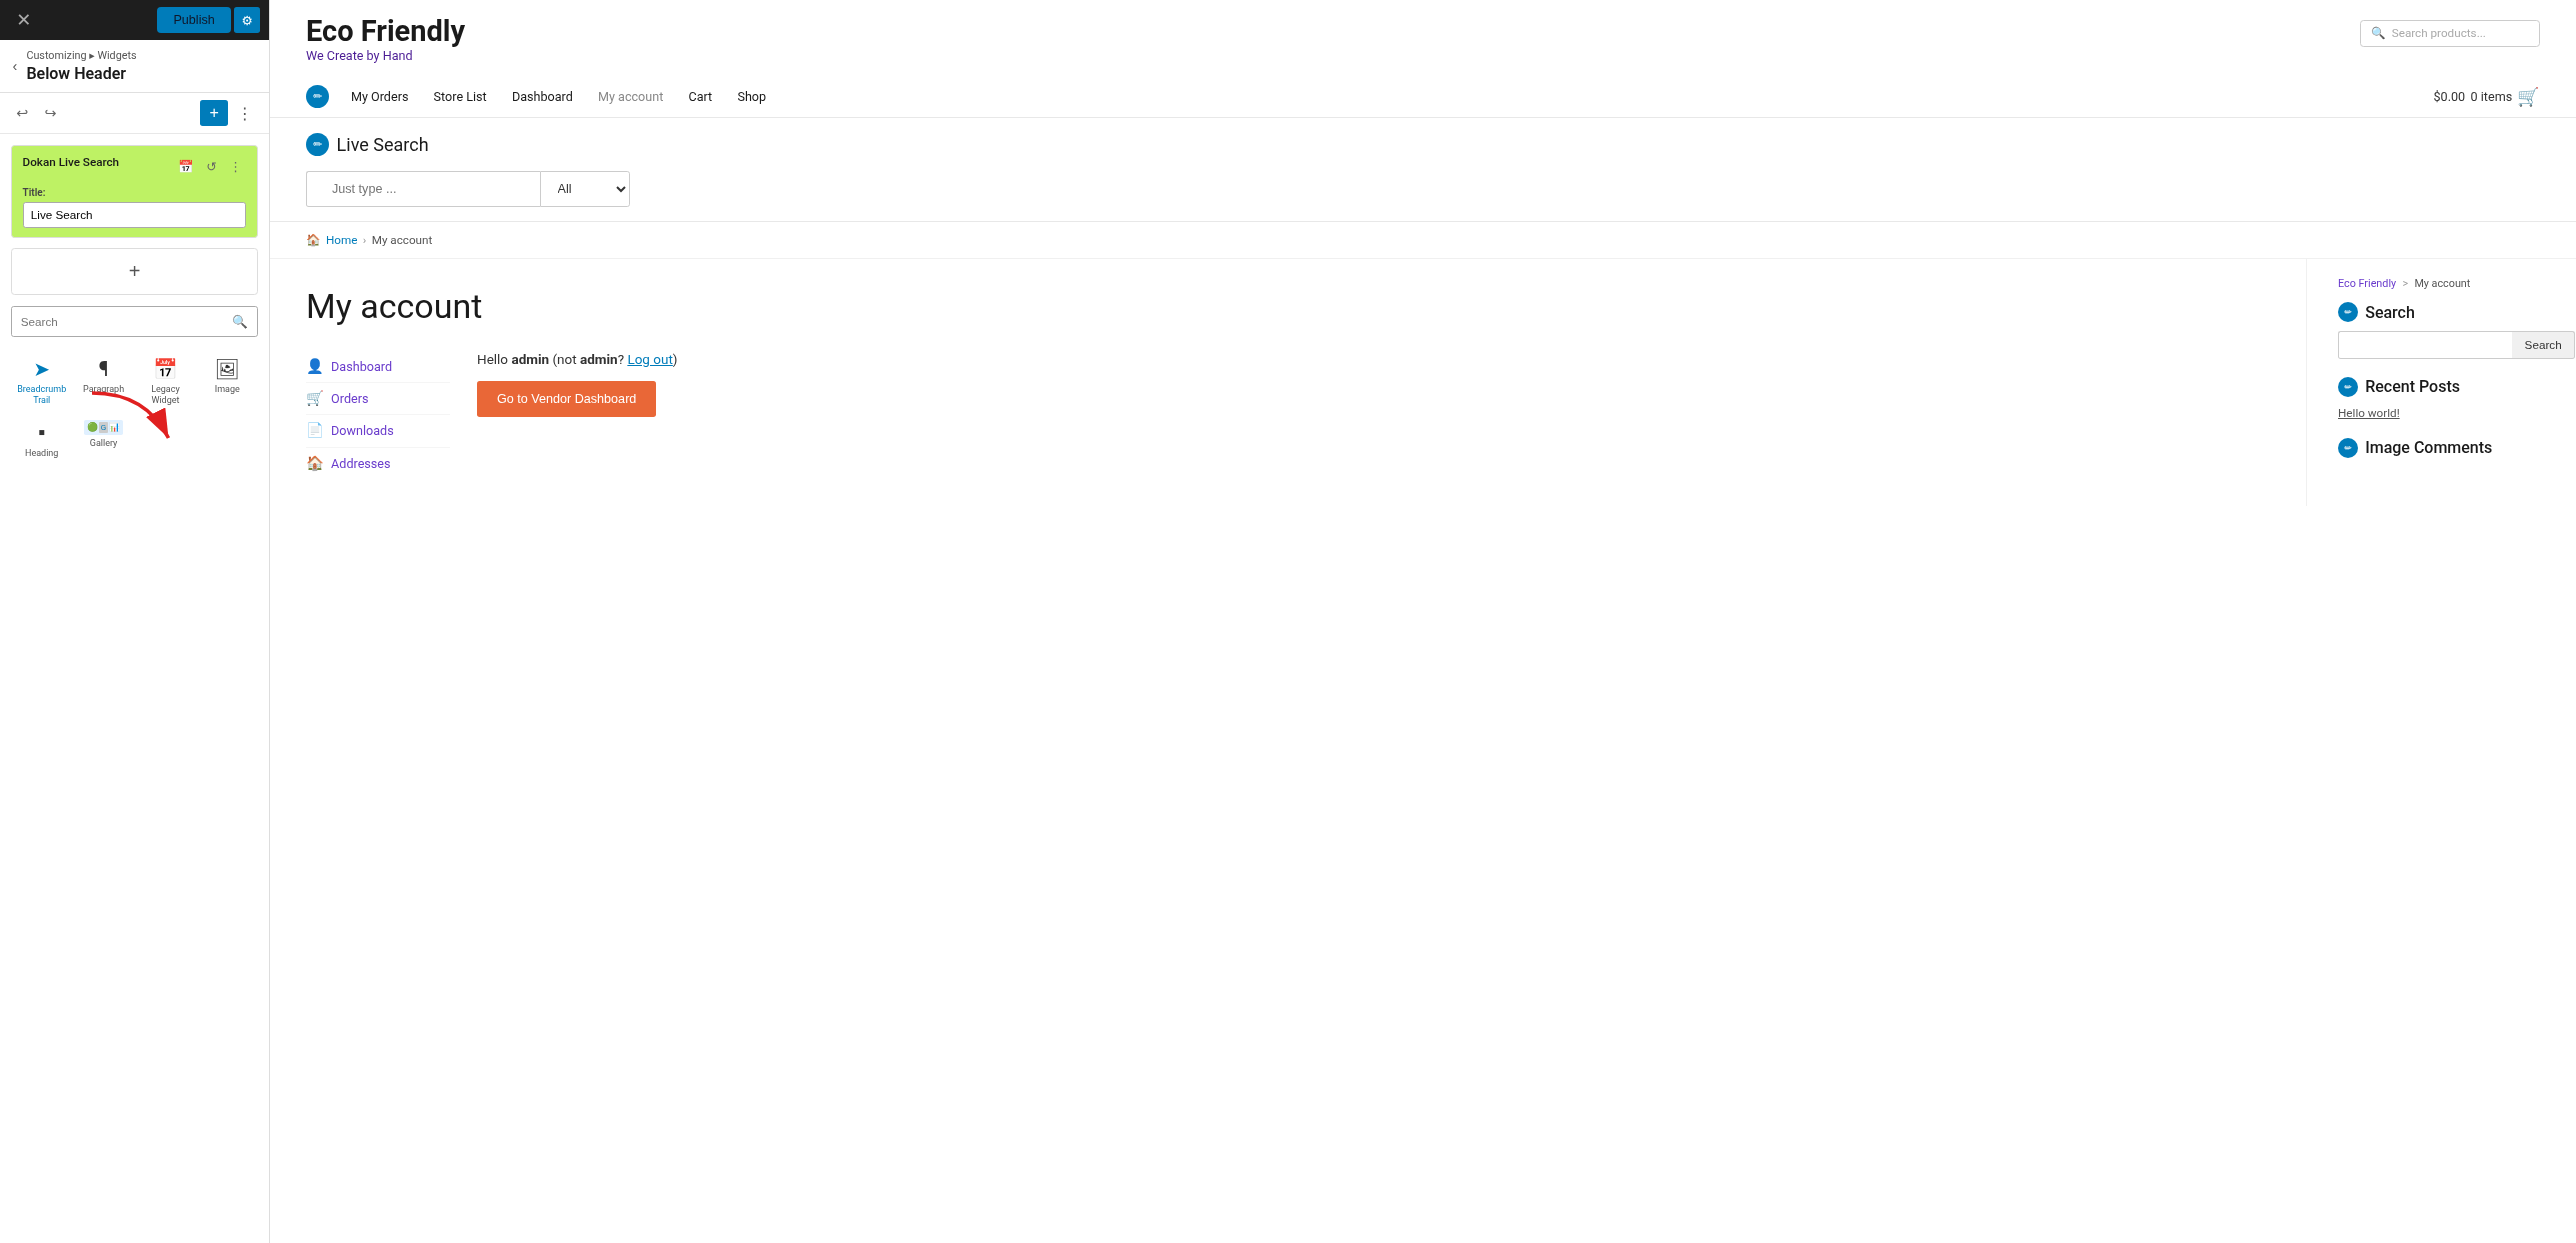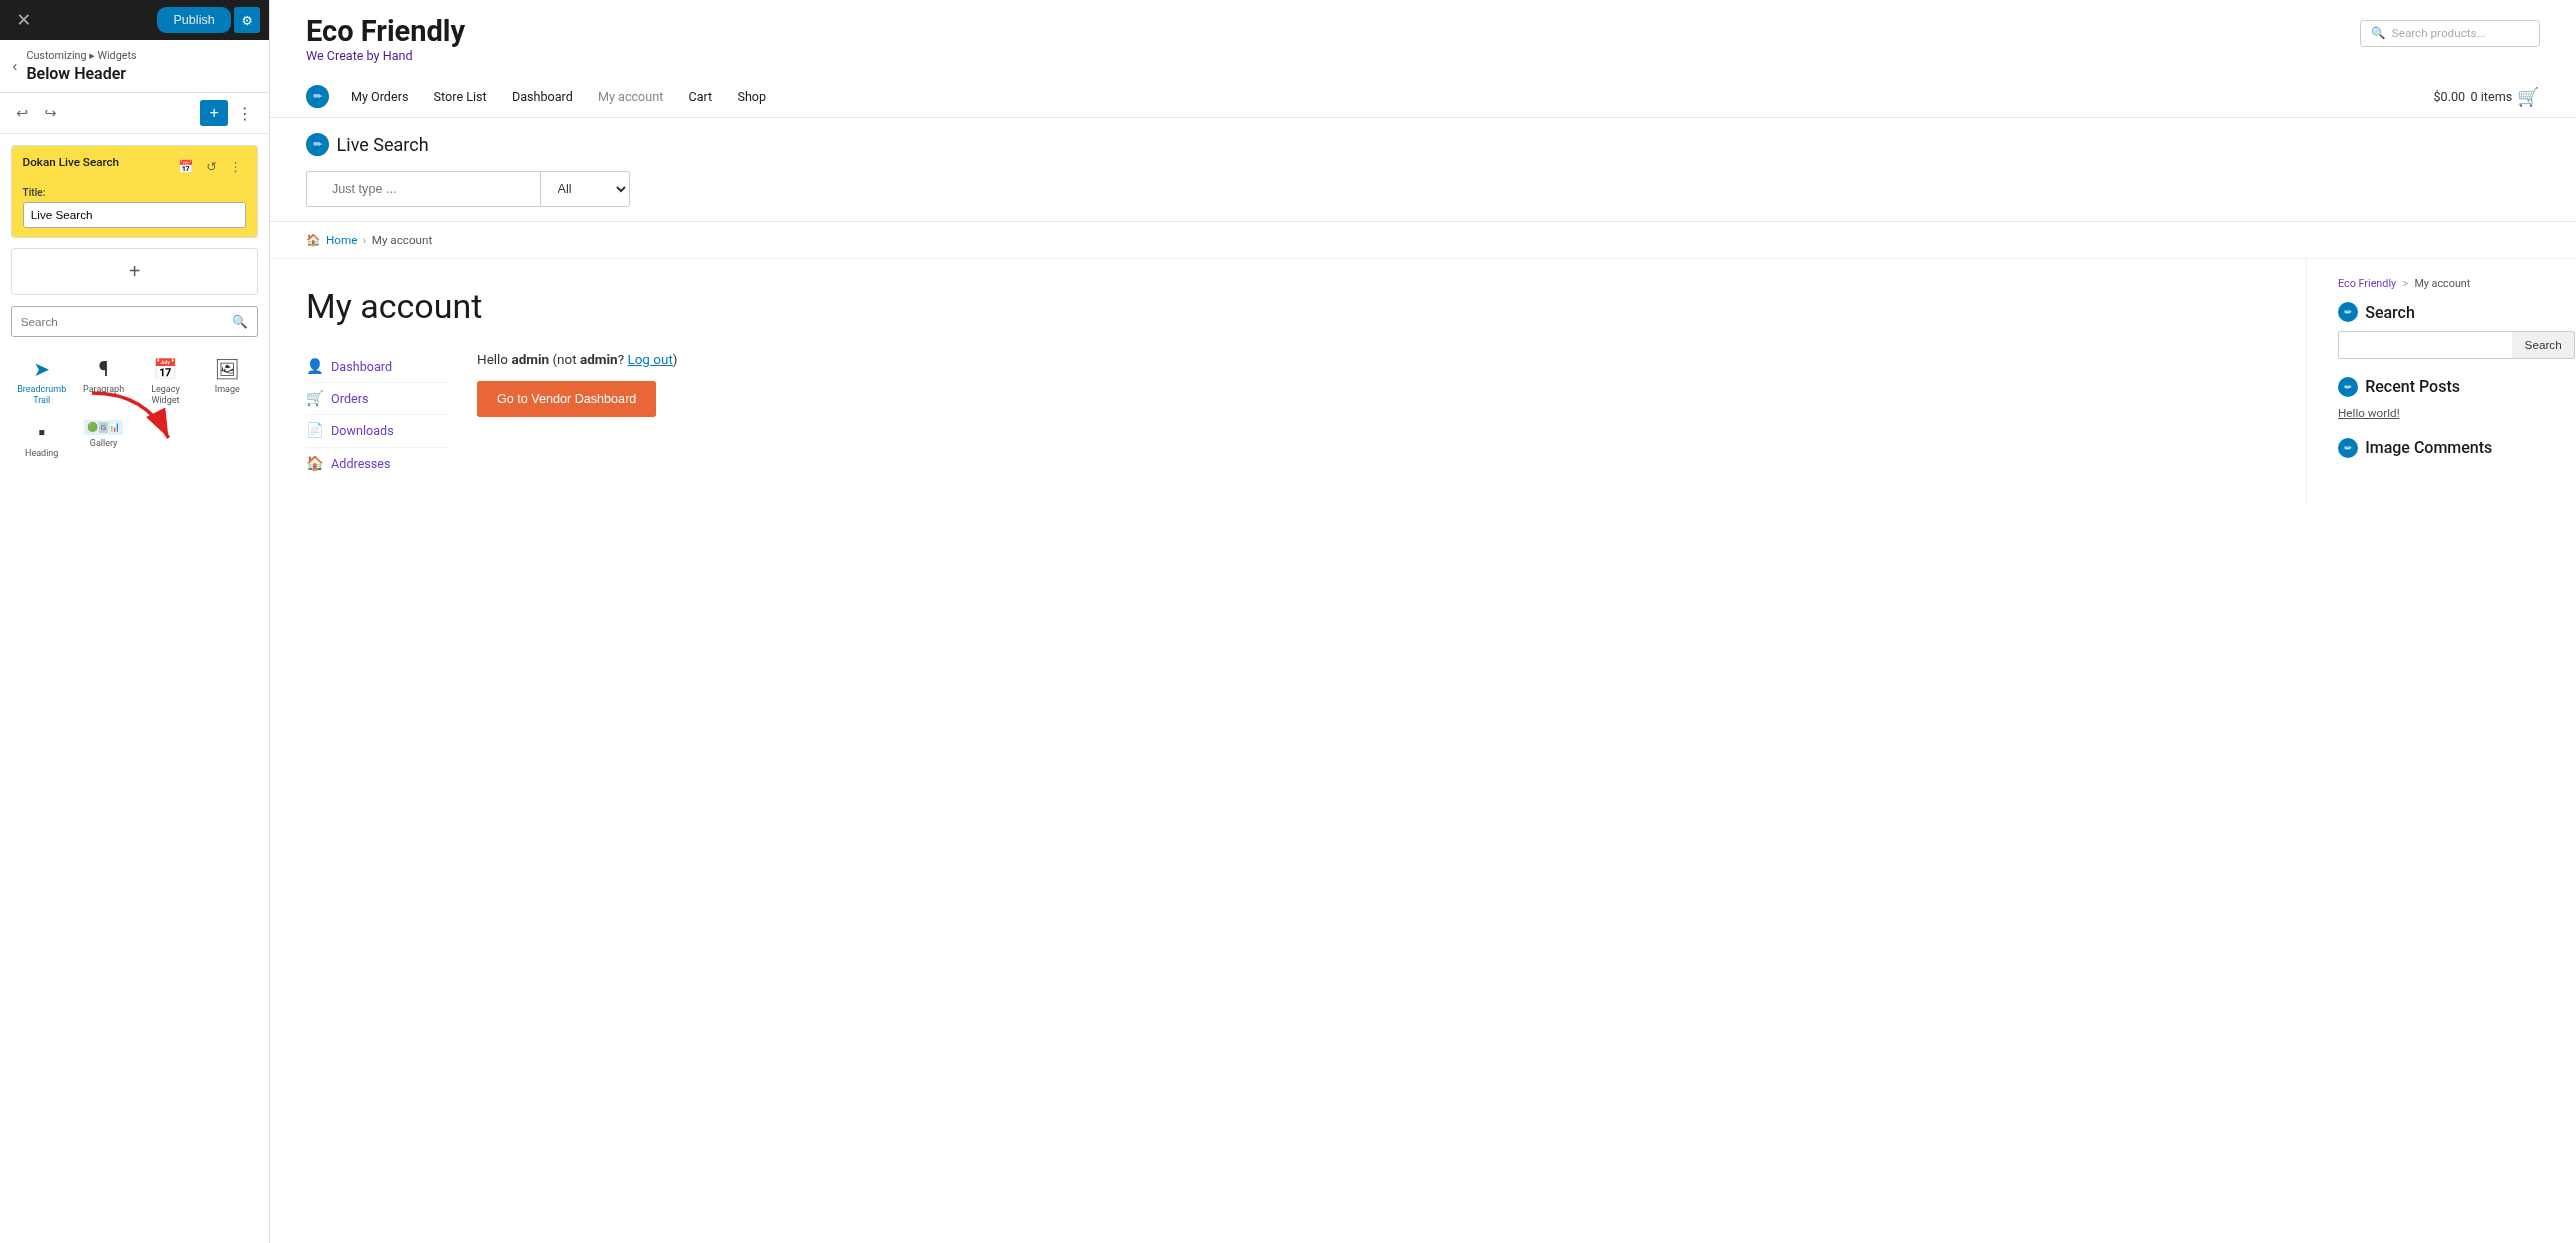--- a/index.html
+++ b/index.html
@@ -28,23 +28,23 @@
       color: #aaa;
       background: none;
       border: none;
       font-size: 18px;
       cursor: pointer;
       padding: 3.6px 7.2px;
       display: flex; align-items: center; justify-content: center;
     }
     .publish-btn {
       background: #007cba;
-      color: #e5e5e5;
-      border: none;
-      border-radius: 9px;
+      color: #0f172a;
+      border: none;
+      border-radius: 4px;
       padding: 5.4px 16px;
       font-size: 12.6px;
       cursor: pointer;
       font-weight: 500;
     }
     .gear-btn {
       background: #007cba;
       color: #fff;
       border: none;
       border-radius: 2.7px;
@@ -111,21 +111,21 @@
       font-size: 16px;
       cursor: pointer;
       padding: 3.6px 5.4px;
     }
 
     
     .widget-card {
       margin: 10.8px;
       border: 0.9px solid #ddd;
       border-radius: 3.6px;
-      background: #fde047;
+      background: #bef264;
       padding: 9px 10.8px;
     }
     .widget-card-header {
       display: flex;
       align-items: center;
       justify-content: space-between;
       margin-bottom: 9px;
     }
     .widget-icons { display: flex; gap: 3.6px; }
     .widget-icon-btn {

